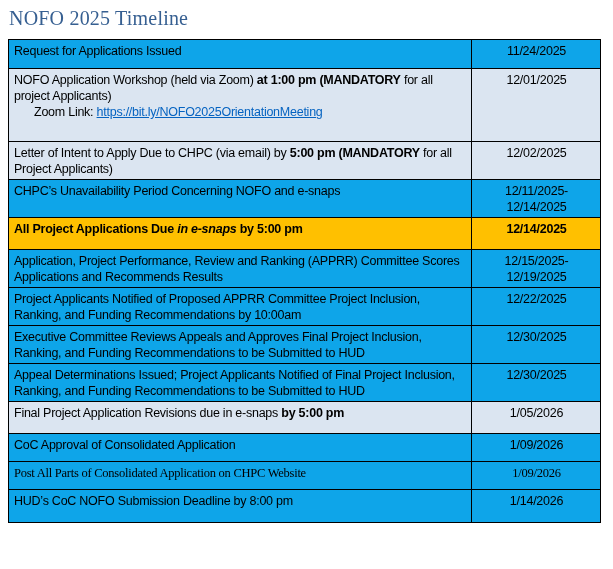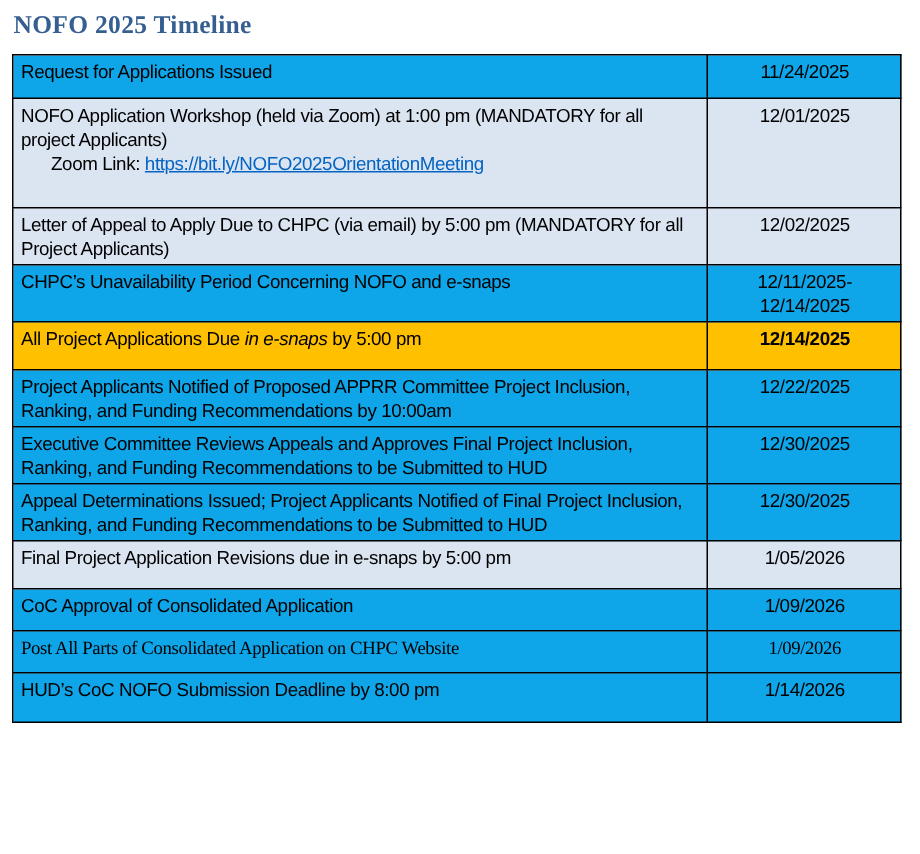--- a/index.html
+++ b/index.html
@@ -12,22 +12,22 @@
     height: 569px;
     font-family: "Liberation Sans", sans-serif;
     color: #000000;
     overflow: hidden;
   }
   .page {
     padding: 7px 8px 0 8px;
   }
   .doc-title {
     font-family: "Liberation Serif", "DejaVu Serif", serif;
-    font-size: 17px;
-    font-weight: bold;
+    font-size: 20px;
+    font-weight: normal;
     color: #365f91;
     margin: 0 0 9px 1px;
     letter-spacing: 0.2px;
   }
   table.timeline {
     border-collapse: collapse;
     width: 593px;
     table-layout: fixed;
   }
   table.timeline td {
@@ -39,21 +39,21 @@
     letter-spacing: -0.25px;
   }
   td.date-cell {
     width: 119px;
     text-align: center;
     padding-left: 2px;
     padding-right: 2px;
   }
   .para { margin: 0; }
   .para.indent { padding-left: 20px; }
-  .seg.b { font-weight: normal; }
+  .seg.b { font-weight: bold; }
   .seg.i { font-style: italic; }
   a.doc-link {
     color: #0563c1;
     text-decoration: underline;
     cursor: pointer;
   }
   .bg-white  { background: #0ea5e9; }
   .bg-blue   { background: #dbe5f1; }
   .bg-orange { background: #ffc000; }
   .date-line { display: block; }
@@ -78,41 +78,50 @@
           <td class="desc-cell bg-blue">
             <div class="para"><span class="seg">NOFO Application Workshop (held via Zoom) </span><span class="seg b">at 1:00 pm (MANDATORY</span><span class="seg"> for all project Applicants)</span></div>
             <div class="para indent"><span class="seg">Zoom Link: </span><a class="doc-link seg">https://bit.ly/NOFO2025OrientationMeeting</a></div>
           </td>
           <td class="date-cell bg-blue">
             <span class="date-line">12/01/2025</span>
           </td>
         </tr>
         <tr style="height: 32px;">
           <td class="desc-cell bg-blue">
-            <div class="para"><span class="seg">Letter of Appeal to Apply Due to CHPC (via email) by </span><span class="seg b">5:00 pm (MANDATORY</span><span class="seg"> for all Project Applicants)</span></div>
+            <div class="para"><span class="seg">Letter of Intent to Apply Due to CHPC (via email) by </span><span class="seg b">5:00 pm (MANDATORY</span><span class="seg"> for all Project Applicants)</span></div>
           </td>
           <td class="date-cell bg-blue">
             <span class="date-line">12/02/2025</span>
           </td>
         </tr>
         <tr style="height: 30px;">
           <td class="desc-cell bg-white">
             <div class="para"><span class="seg">CHPC’s Unavailability Period Concerning NOFO and e-snaps</span></div>
           </td>
           <td class="date-cell bg-white">
             <span class="date-line">12/11/2025-</span>
             <span class="date-line">12/14/2025</span>
           </td>
         </tr>
         <tr style="height: 32px;">
           <td class="desc-cell bg-orange">
             <div class="para"><span class="seg b">All Project Applications Due </span><span class="seg b i">in e-snaps</span><span class="seg b"> by 5:00 pm</span></div>
           </td>
           <td class="date-cell bg-orange db">
             <span class="date-line">12/14/2025</span>
+          </td>
+        </tr>
+        <tr style="height: 34px;">
+          <td class="desc-cell bg-white">
+            <div class="para"><span class="seg">Application, Project Performance, Review and Ranking (APPRR) Committee Scores Applications and Recommends Results</span></div>
+          </td>
+          <td class="date-cell bg-white">
+            <span class="date-line">12/15/2025-</span>
+            <span class="date-line">12/19/2025</span>
           </td>
         </tr>
         <tr style="height: 33px;">
           <td class="desc-cell bg-white">
             <div class="para"><span class="seg">Project Applicants Notified of Proposed APPRR Committee Project Inclusion, Ranking, and Funding Recommendations by 10:00am</span></div>
           </td>
           <td class="date-cell bg-white">
             <span class="date-line">12/22/2025</span>
           </td>
         </tr>

